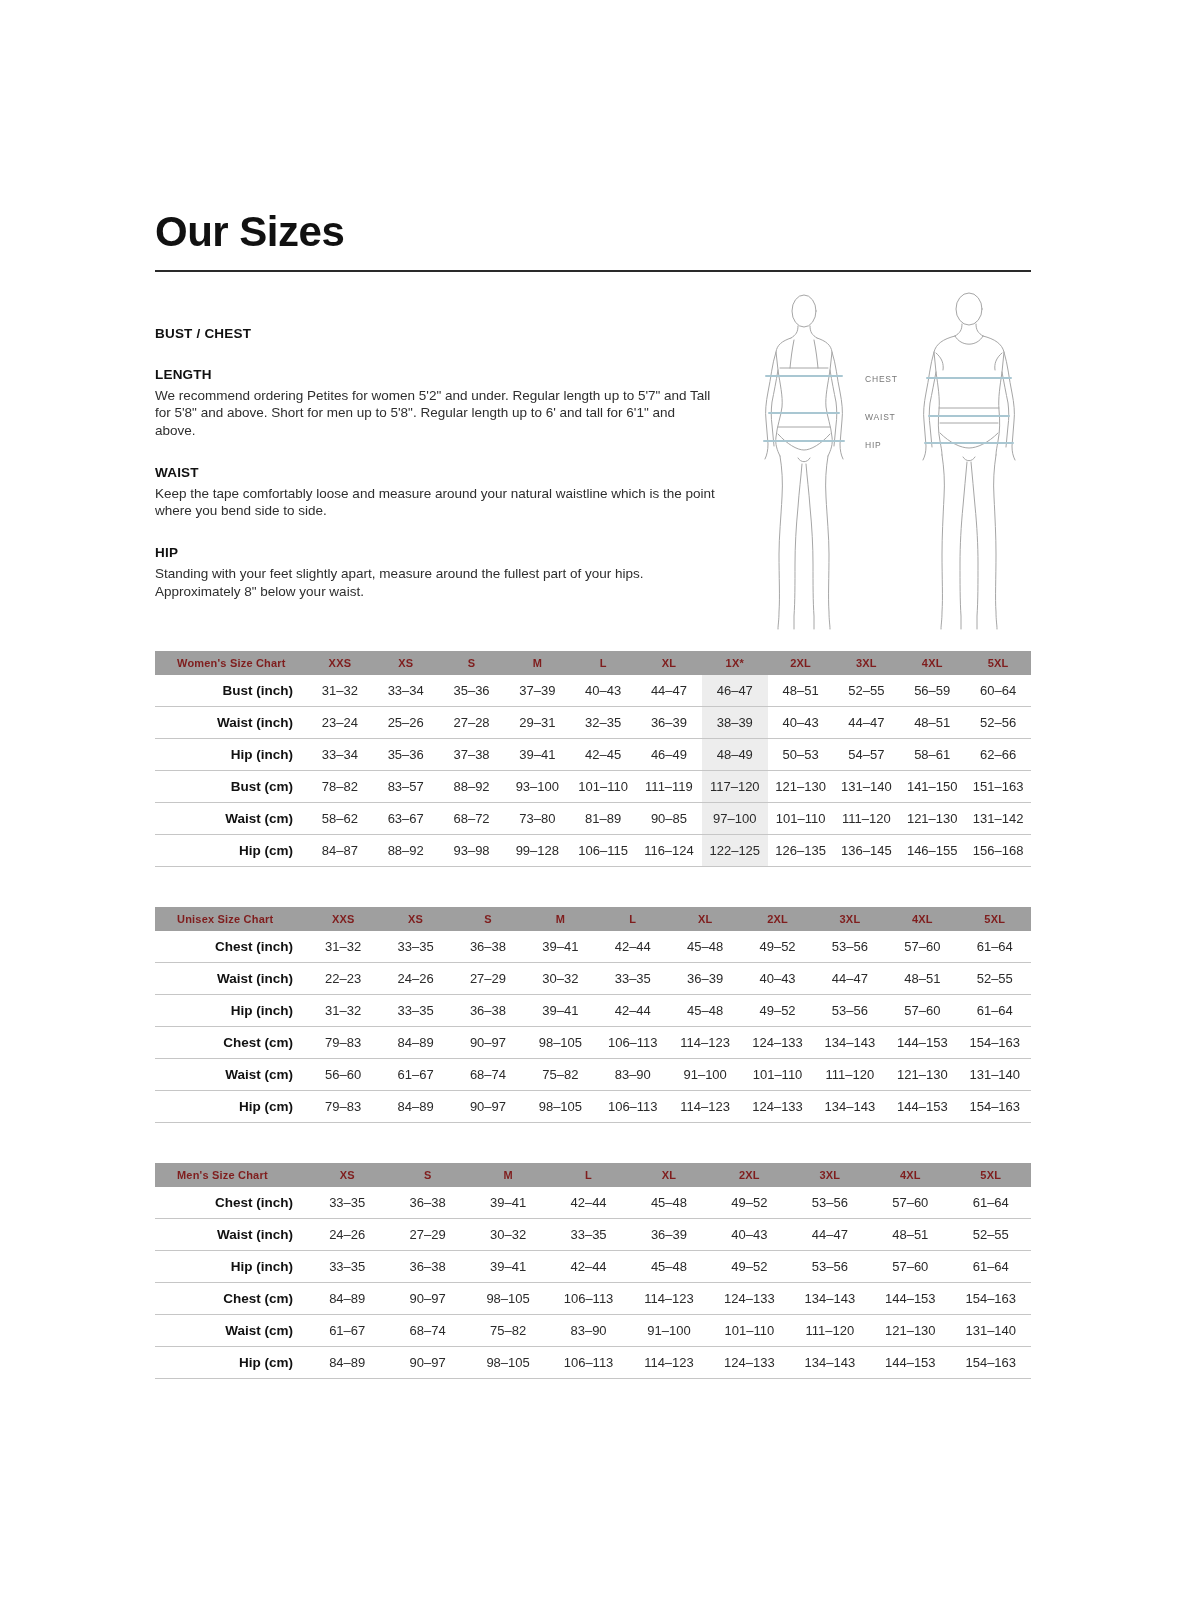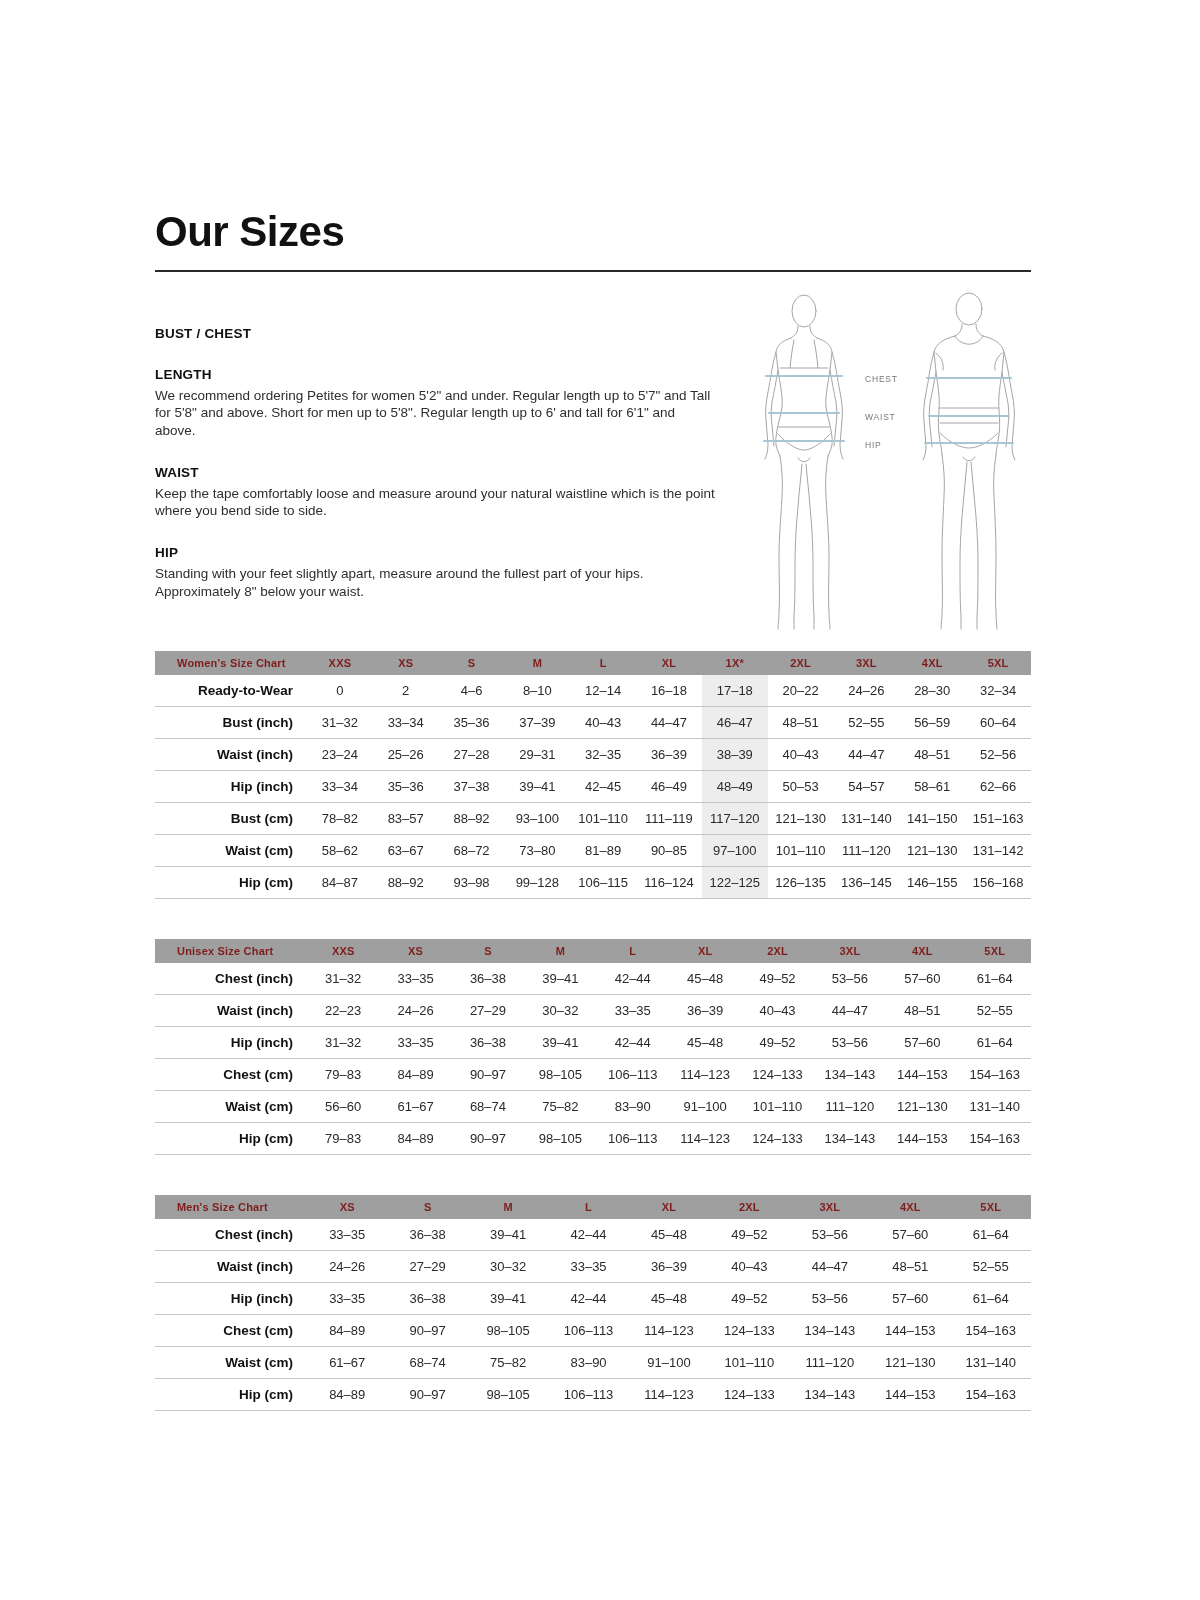--- a/index.html
+++ b/index.html
@@ -193,34 +193,20 @@
             <th>XL</th>
             <th>1X*</th>
             <th>2XL</th>
             <th>3XL</th>
             <th>4XL</th>
             <th>5XL</th>
           </tr>
         </thead>
         <tbody>
           <tr>
-            <th>Ready-to-Wear</th>
-            <td>0</td>
-            <td>2</td>
-            <td>4–6</td>
-            <td>8–10</td>
-            <td>12–14</td>
-            <td>16–18</td>
-            <td class="hl">17–18</td>
-            <td>20–22</td>
-            <td>24–26</td>
-            <td>28–30</td>
-            <td>32–34</td>
-          </tr>
-          <tr>
             <th>Bust (inch)</th>
             <td>31–32</td>
             <td>33–34</td>
             <td>35–36</td>
             <td>37–39</td>
             <td>40–43</td>
             <td>44–47</td>
             <td class="hl">46–47</td>
             <td>48–51</td>
             <td>52–55</td>

